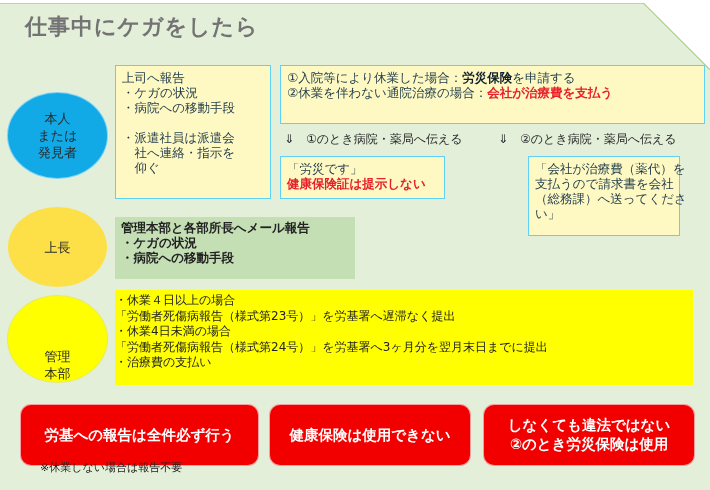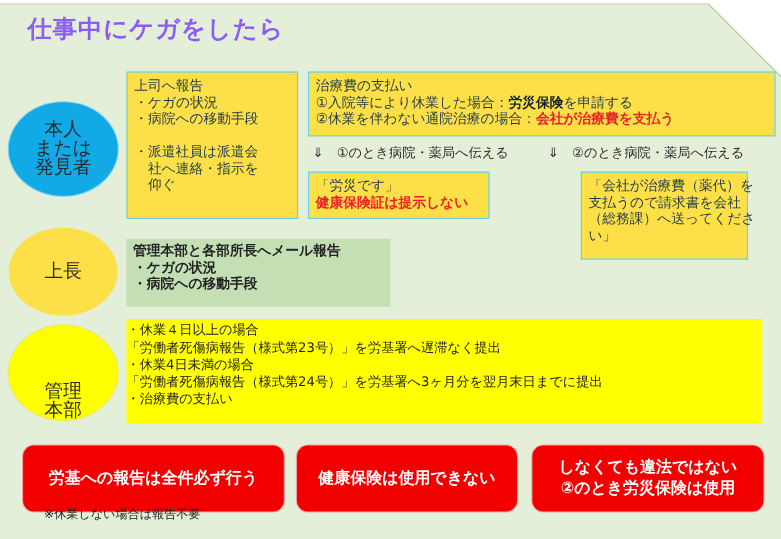--- a/index.html
+++ b/index.html
@@ -10,34 +10,34 @@
       background: #e3efd9;
       border-top: 1px solid #b9d6a3;
       clip-path: polygon(0 0, 644px 0, 710px 66px, 710px 100%, 0 100%);
     }
     .corner-line {
       position: absolute; left: 644px; top: 3px; width: 94px; height: 1px;
       background: #a9cc8f; transform-origin: 0 0; transform: rotate(45deg);
     }
     .title {
       position: absolute; left: 25px; top: 12px;
-      font-size: 22px; font-weight: bold; color: #8b5cf6; letter-spacing: 1px;
+      font-size: 22px; font-weight: bold; color: #737373; letter-spacing: 1px;
     }
     .circle {
       position: absolute; border-radius: 50%;
       display: flex; align-items: center; justify-content: center; text-align: center;
-      font-size: 17px; line-height: 17px; color: #2a2a2a;
+      font-size: 13px; line-height: 17px; color: #2a2a2a;
     }
     .c-person { left: 8px; top: 93px; width: 99px; height: 85px; background: #11a9e6; box-shadow: 0 0 0 1px #7fd3f2; }
     .c-boss { left: 8px; top: 207px; width: 99px; height: 80px; background: #fde047; }
     .c-hq { left: 8px; top: 296px; width: 99px; height: 86px; background: #ffff00; box-shadow: 0 0 0 1px #e6ec60; align-items: flex-end; }
     .box {
       position: absolute; font-size: 12.5px; line-height: 15px; color: #1f3a4a; padding: 4px 6px;
     }
-    .blue { background: #fde047; border: 1px solid #5fd0f6; }
+    .blue { background: #fef9c3; border: 1px solid #5fd0f6; }
     .b1 { left: 115px; top: 65px; width: 156px; height: 134px; }
     .b2 { left: 280px; top: 65px; width: 425px; height: 59px; }
     .arrow-row { position: absolute; top: 131px; font-size: 12px; color: #2a2a2a; }
     .ar1 { left: 284px; }
     .ar2 { left: 498px; }
     .b3 { left: 280px; top: 156px; width: 165px; height: 43px; }
     .b4 { left: 528px; top: 156px; width: 152px; height: 80px; }
     .green { background: #c5dfb5; left: 115px; top: 217px; width: 240px; height: 62px; color: #222; padding: 3px 6px; font-weight: bold; }
     .yellow { background: #ffff00; left: 115px; top: 290px; width: 578px; height: 95px; color: #222; padding: 3px 0; line-height: 15.5px; font-size: 12px; }
     .red-txt { color: #e8202a; font-weight: bold; }
@@ -83,21 +83,20 @@
   <span class="line">上司へ報告</span>
   <span class="line">・ケガの状況</span>
   <span class="line">・病院への移動手段</span>
   <span class="line">&nbsp;</span>
   <span class="line">・派遣社員は派遣会</span>
   <span class="line">　社へ連絡・指示を</span>
   <span class="line">　仰ぐ</span>
 </div>
 
 <div class="box blue b2">
-  <span class="line">治療費の支払い</span>
   <span class="line"><span>①入院等により休業した場合：</span><span class="bold-txt">労災保険</span><span>を申請する</span></span>
   <span class="line"><span>②休業を伴わない通院治療の場合：</span><span class="red-txt">会社が治療費を支払う</span></span>
 </div>
 
 <div class="arrow-row ar1">⇓　①のとき病院・薬局へ伝える</div>
 <div class="arrow-row ar2">⇓　②のとき病院・薬局へ伝える</div>
 
 <div class="box blue b3">
   <span class="line">「労災です」</span>
   <span class="line red-txt">健康保険証は提示しない</span>

